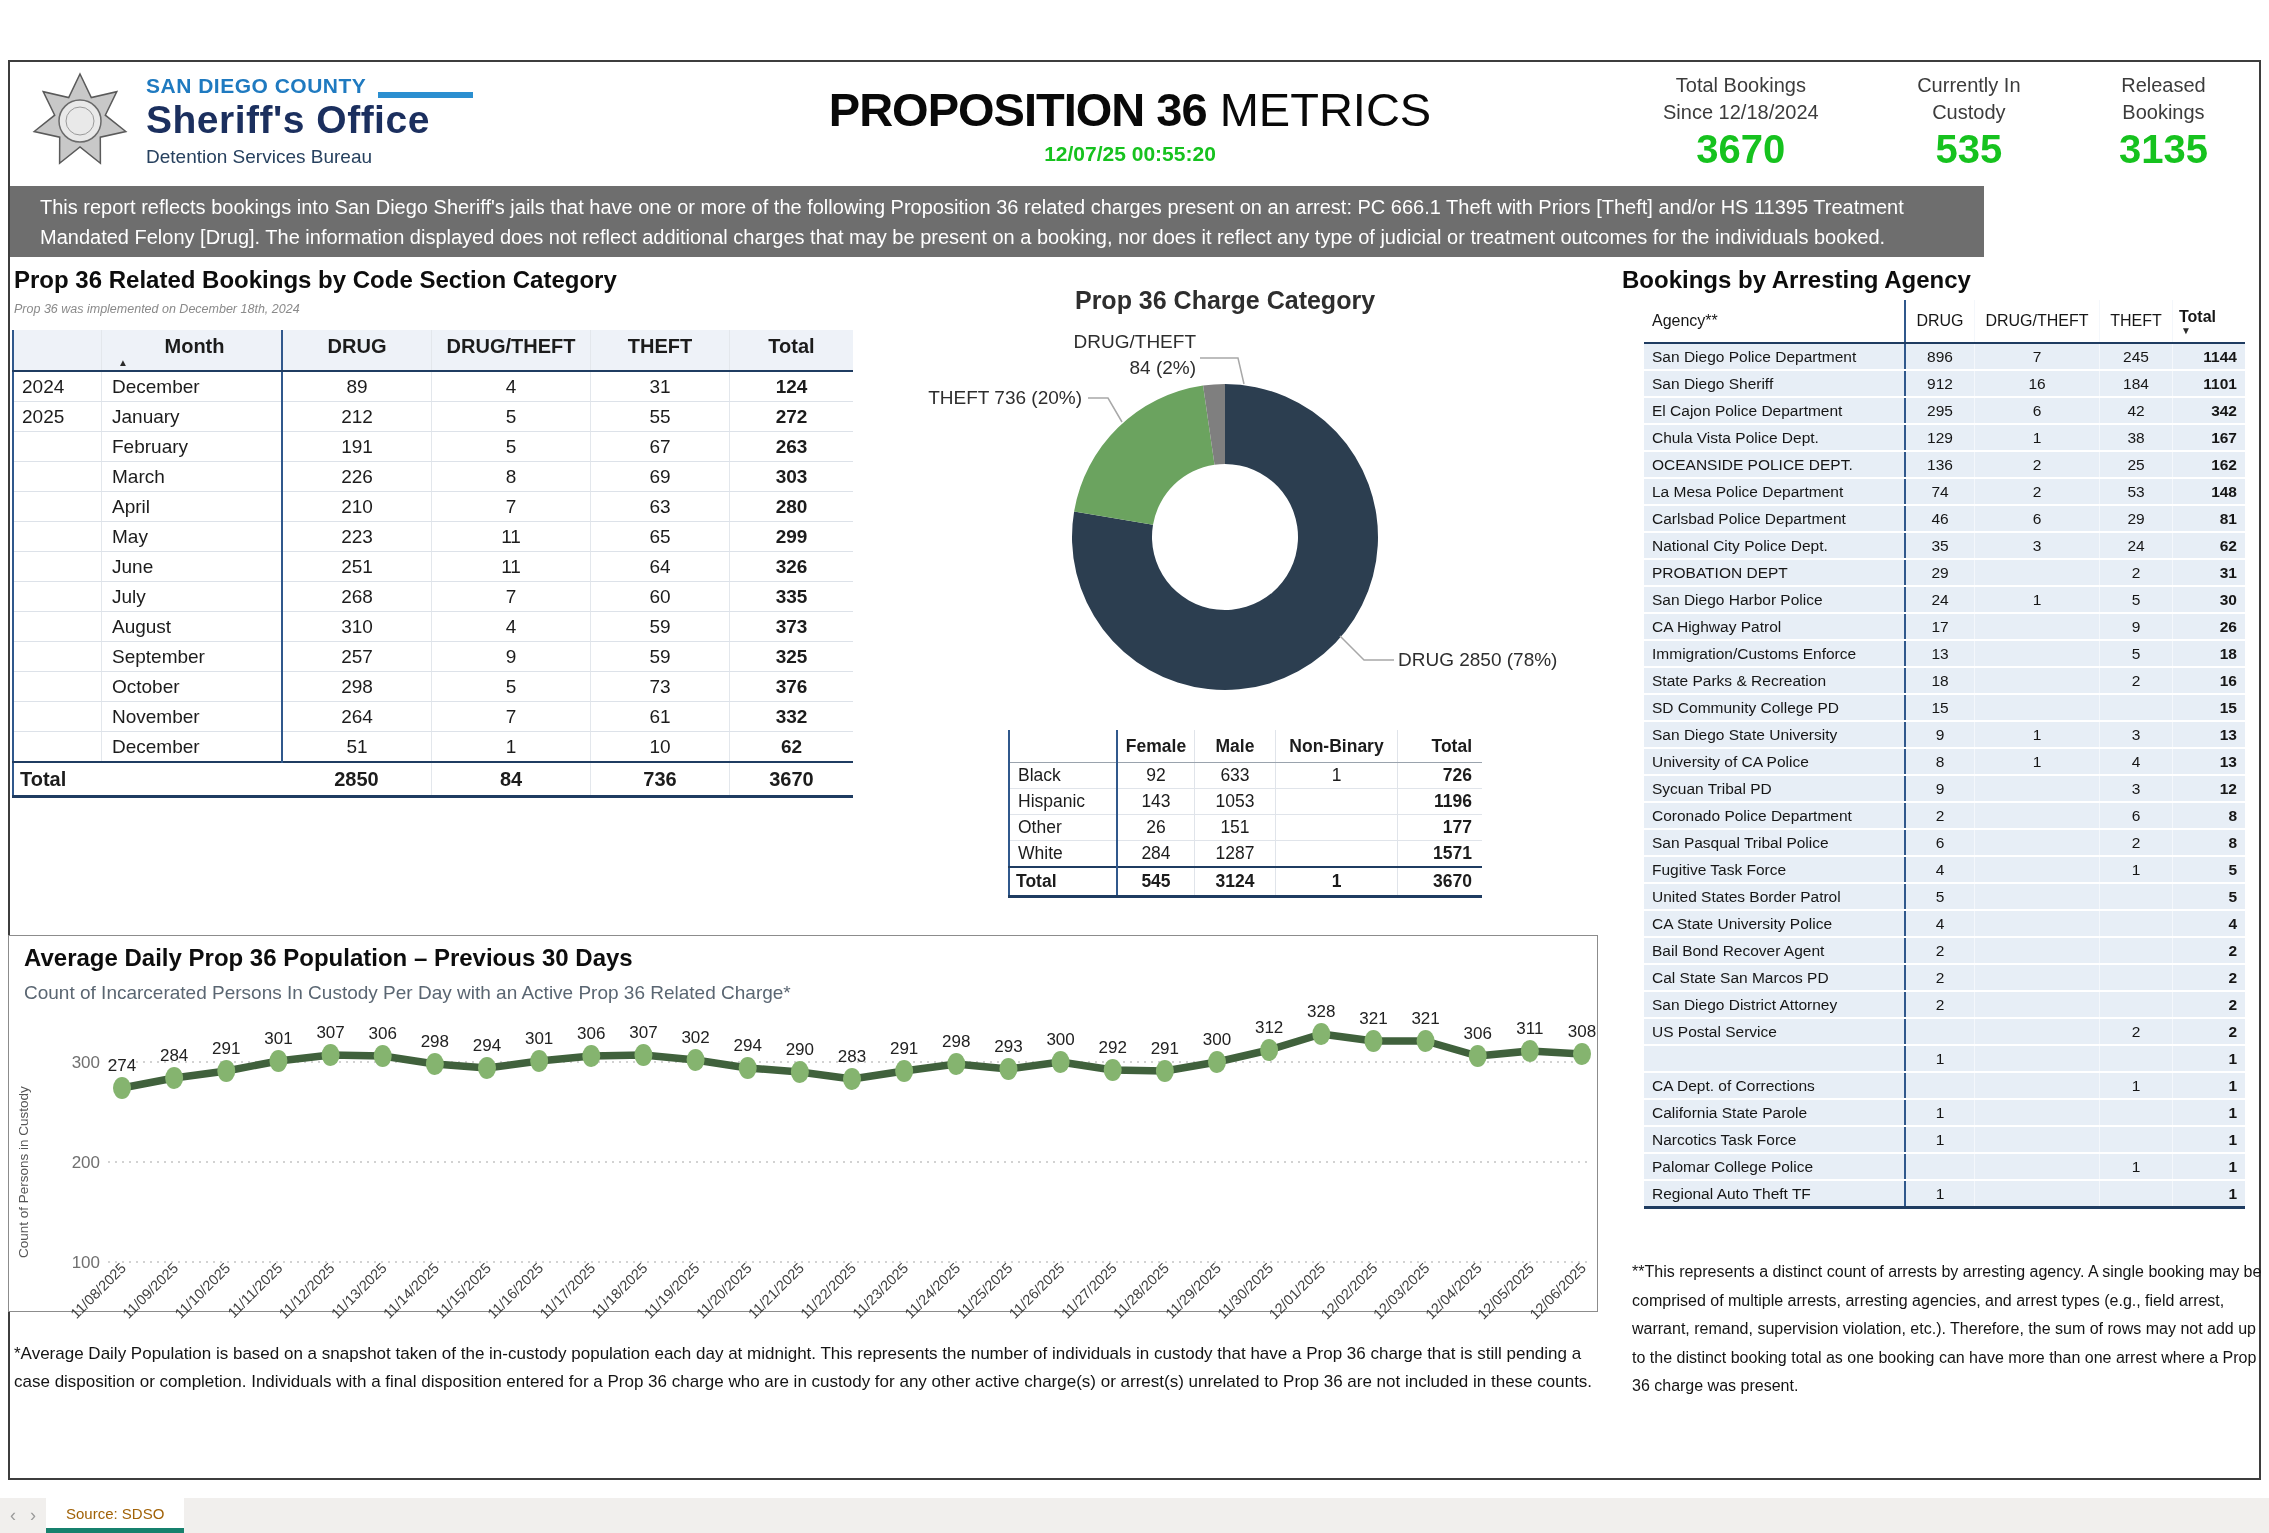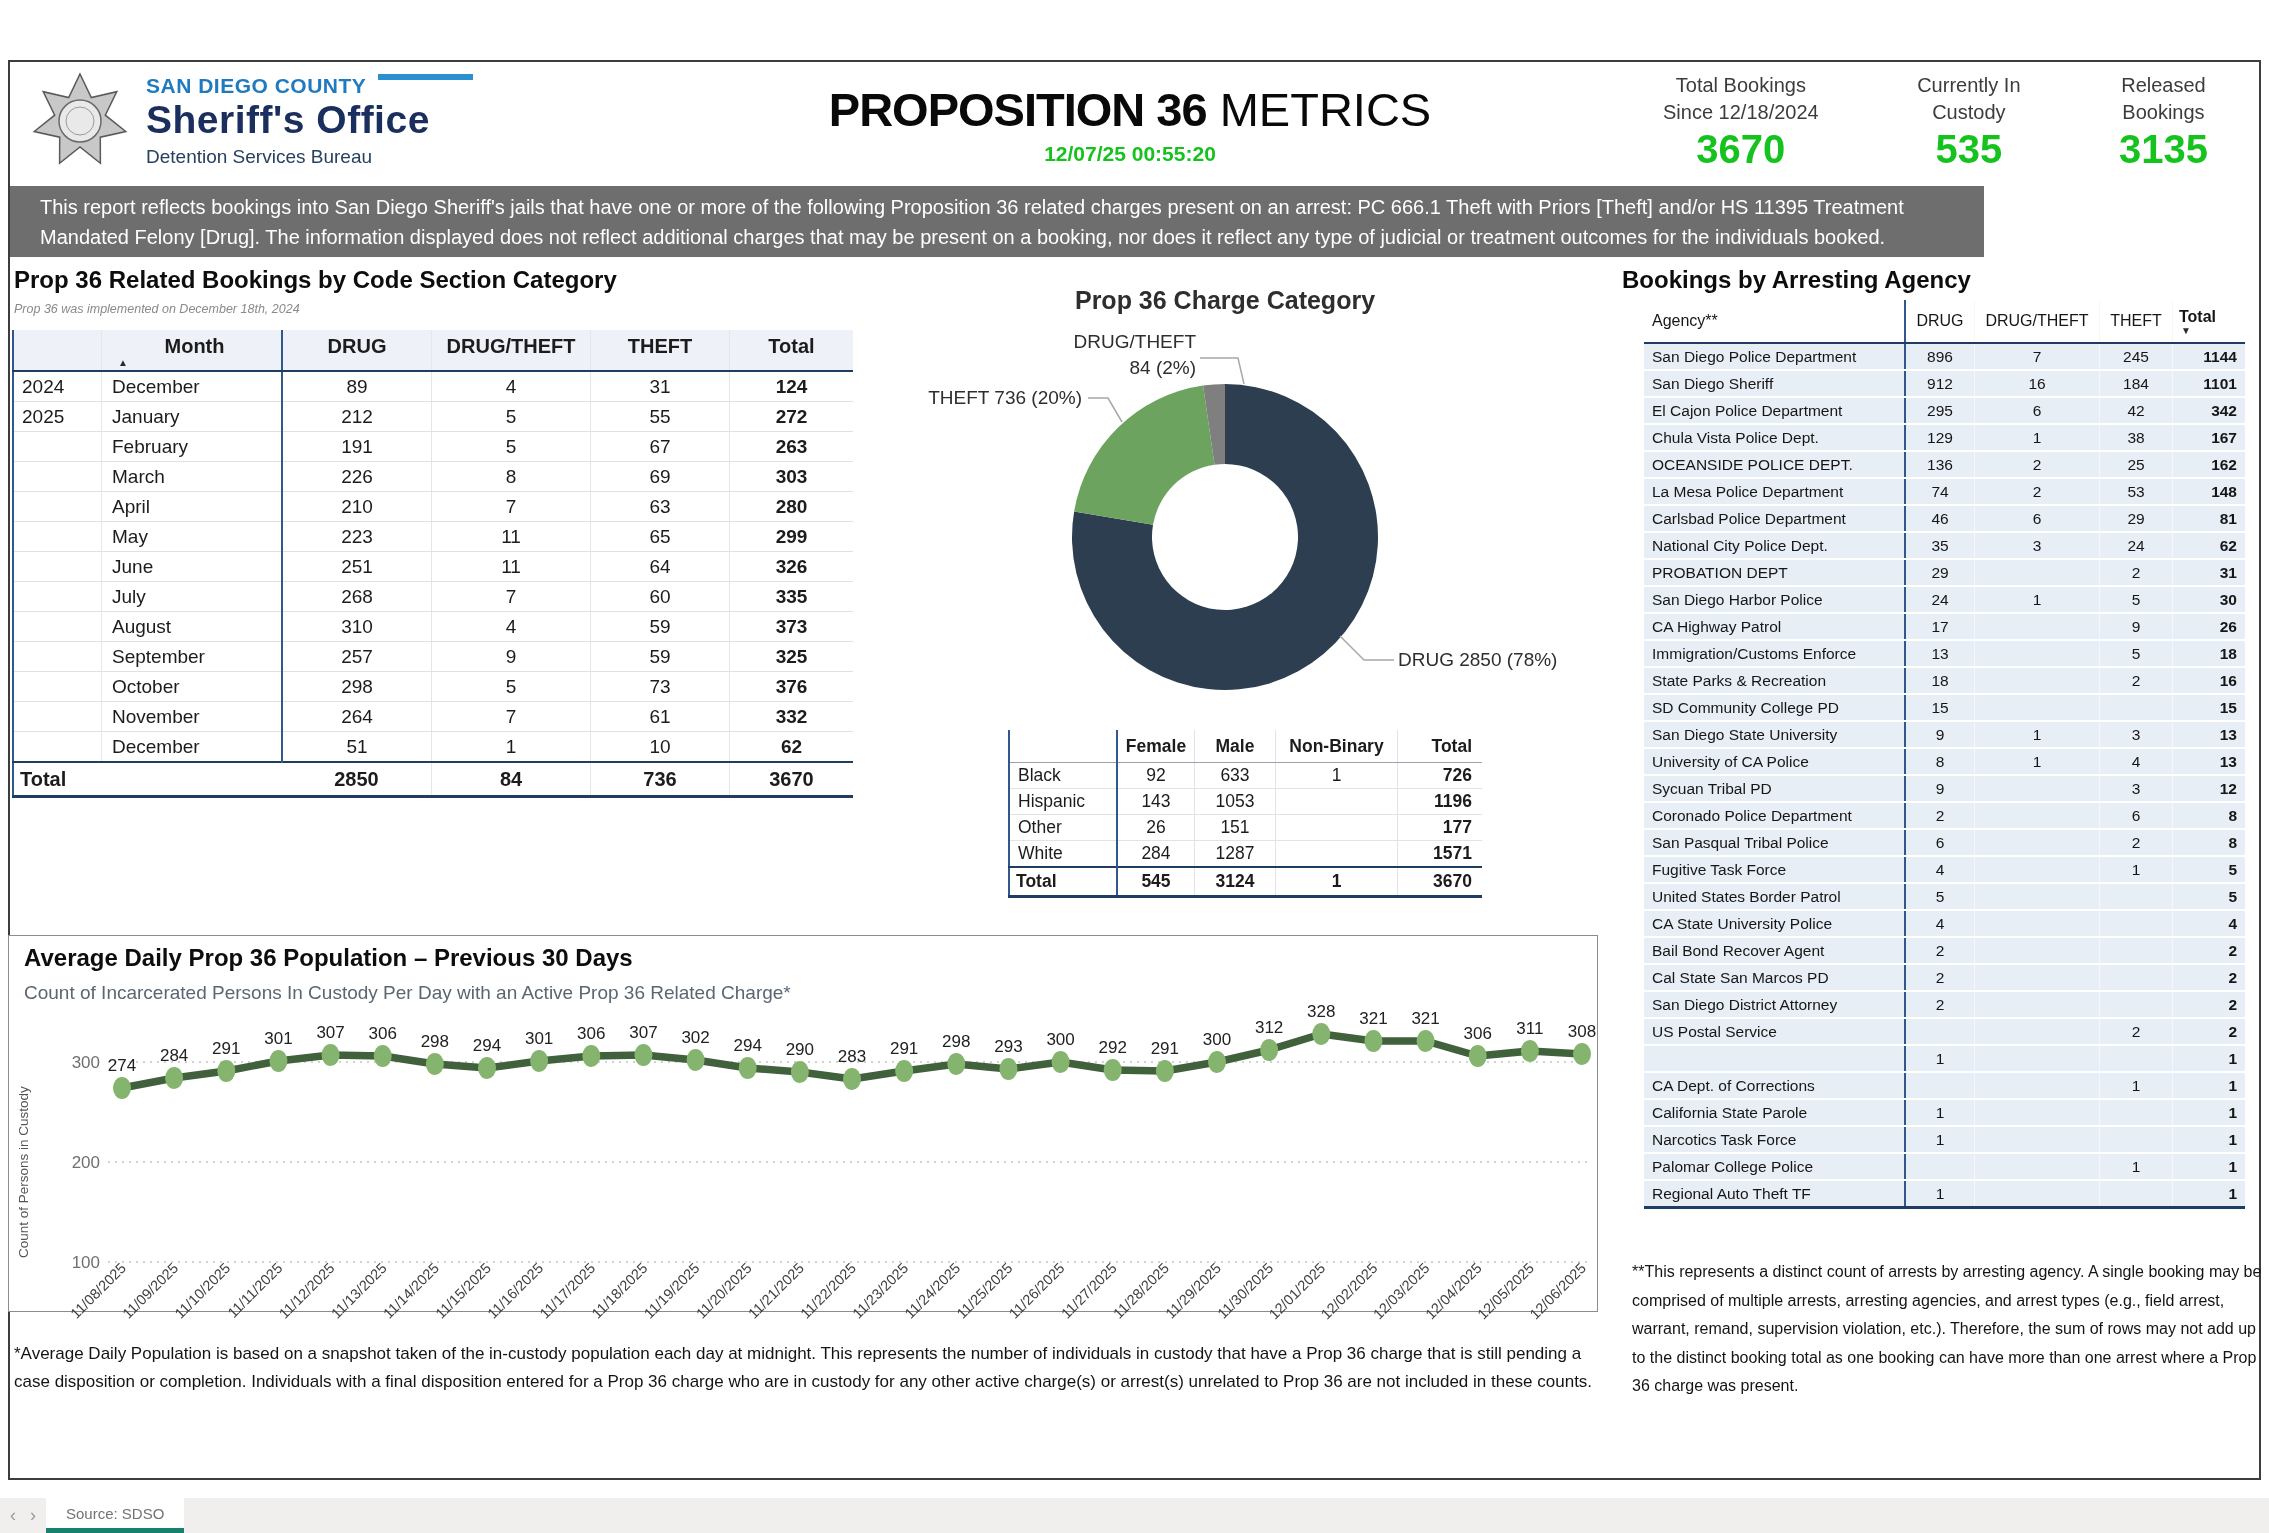--- a/index.html
+++ b/index.html
@@ -4,21 +4,21 @@
 <style>
   html,body{margin:0;padding:0;}
   body{width:2269px;height:1533px;position:relative;background:#ffffff;
        font-family:"Liberation Sans",sans-serif;overflow:hidden;color:#1a1a1a;}
   .frame{position:absolute;left:8px;top:60px;width:2249px;height:1416px;
          border:2px solid #3d3d3d;background:#fff;}
   
   .logo{position:absolute;left:30px;top:70px;display:flex;gap:16px;}
   .logo svg{width:100px;height:102px;}
   .logo-text{padding-top:4px;}
-  .county{font-size:21px;font-weight:700;color:#1f7ac0;letter-spacing:.5px;display:flex;align-items:flex-start;gap:12px;}
+  .county{font-size:21px;font-weight:700;color:#1f7ac0;letter-spacing:.5px;display:flex;align-items:flex-end;gap:12px;}
   .county-dash{width:95px;height:6px;background:#2b8fd0;}
   .office{font-size:39px;font-weight:800;color:#1b2f5e;line-height:1.05;margin-top:2px;letter-spacing:.5px;}
   .bureau{font-size:19px;color:#27415f;margin-top:5px;font-weight:500;}
   .title-wrap{position:absolute;left:690px;top:82px;width:880px;text-align:center;}
   .title{font-size:47px;color:#090909;white-space:nowrap;}
   .title .strong{font-weight:700;letter-spacing:-1px;}
   .title .light{font-weight:400;letter-spacing:0;}
   .datetime{margin-top:5px;font-size:21px;font-weight:700;color:#16c21e;}
   .kpis{position:absolute;left:1663px;top:72px;width:545px;display:flex;justify-content:space-between;}
   .kpi{text-align:center;}
@@ -86,21 +86,21 @@
               transform:rotate(-90deg);transform-origin:0 0;white-space:nowrap;}
   #line-svg{position:absolute;left:8px;top:935px;overflow:visible;}
   
   #footnote-pop{position:absolute;left:14px;top:1340px;width:1580px;font-size:17px;line-height:28px;color:#141414;}
   #footnote-agency{position:absolute;left:1632px;top:1258px;width:638px;font-size:16px;line-height:28.5px;color:#141414;}
   
   #bottom-bar{position:absolute;left:0;top:1498px;width:2269px;height:35px;background:#f1efed;
               display:flex;align-items:stretch;}
   .nav-arrows{display:flex;align-items:center;gap:14px;padding:0 10px 0 10px;color:#9a9a9a;font-size:18px;}
   .nav-arrows span{cursor:pointer;}
-  .sheet-tab{background:#fff;display:flex;align-items:center;padding:0 20px;font-size:15px;color:#737373;
+  .sheet-tab{background:#fff;display:flex;align-items:center;padding:0 20px;font-size:15px;color:#a16207;
              border-bottom:5px solid #17816d;cursor:pointer;}
   text{font-family:"Liberation Sans",sans-serif;}
 </style>
 </head>
 <body>
 
 <div class="frame"></div>
 
 <div class="logo">
   <svg viewBox="0 0 100 100">

